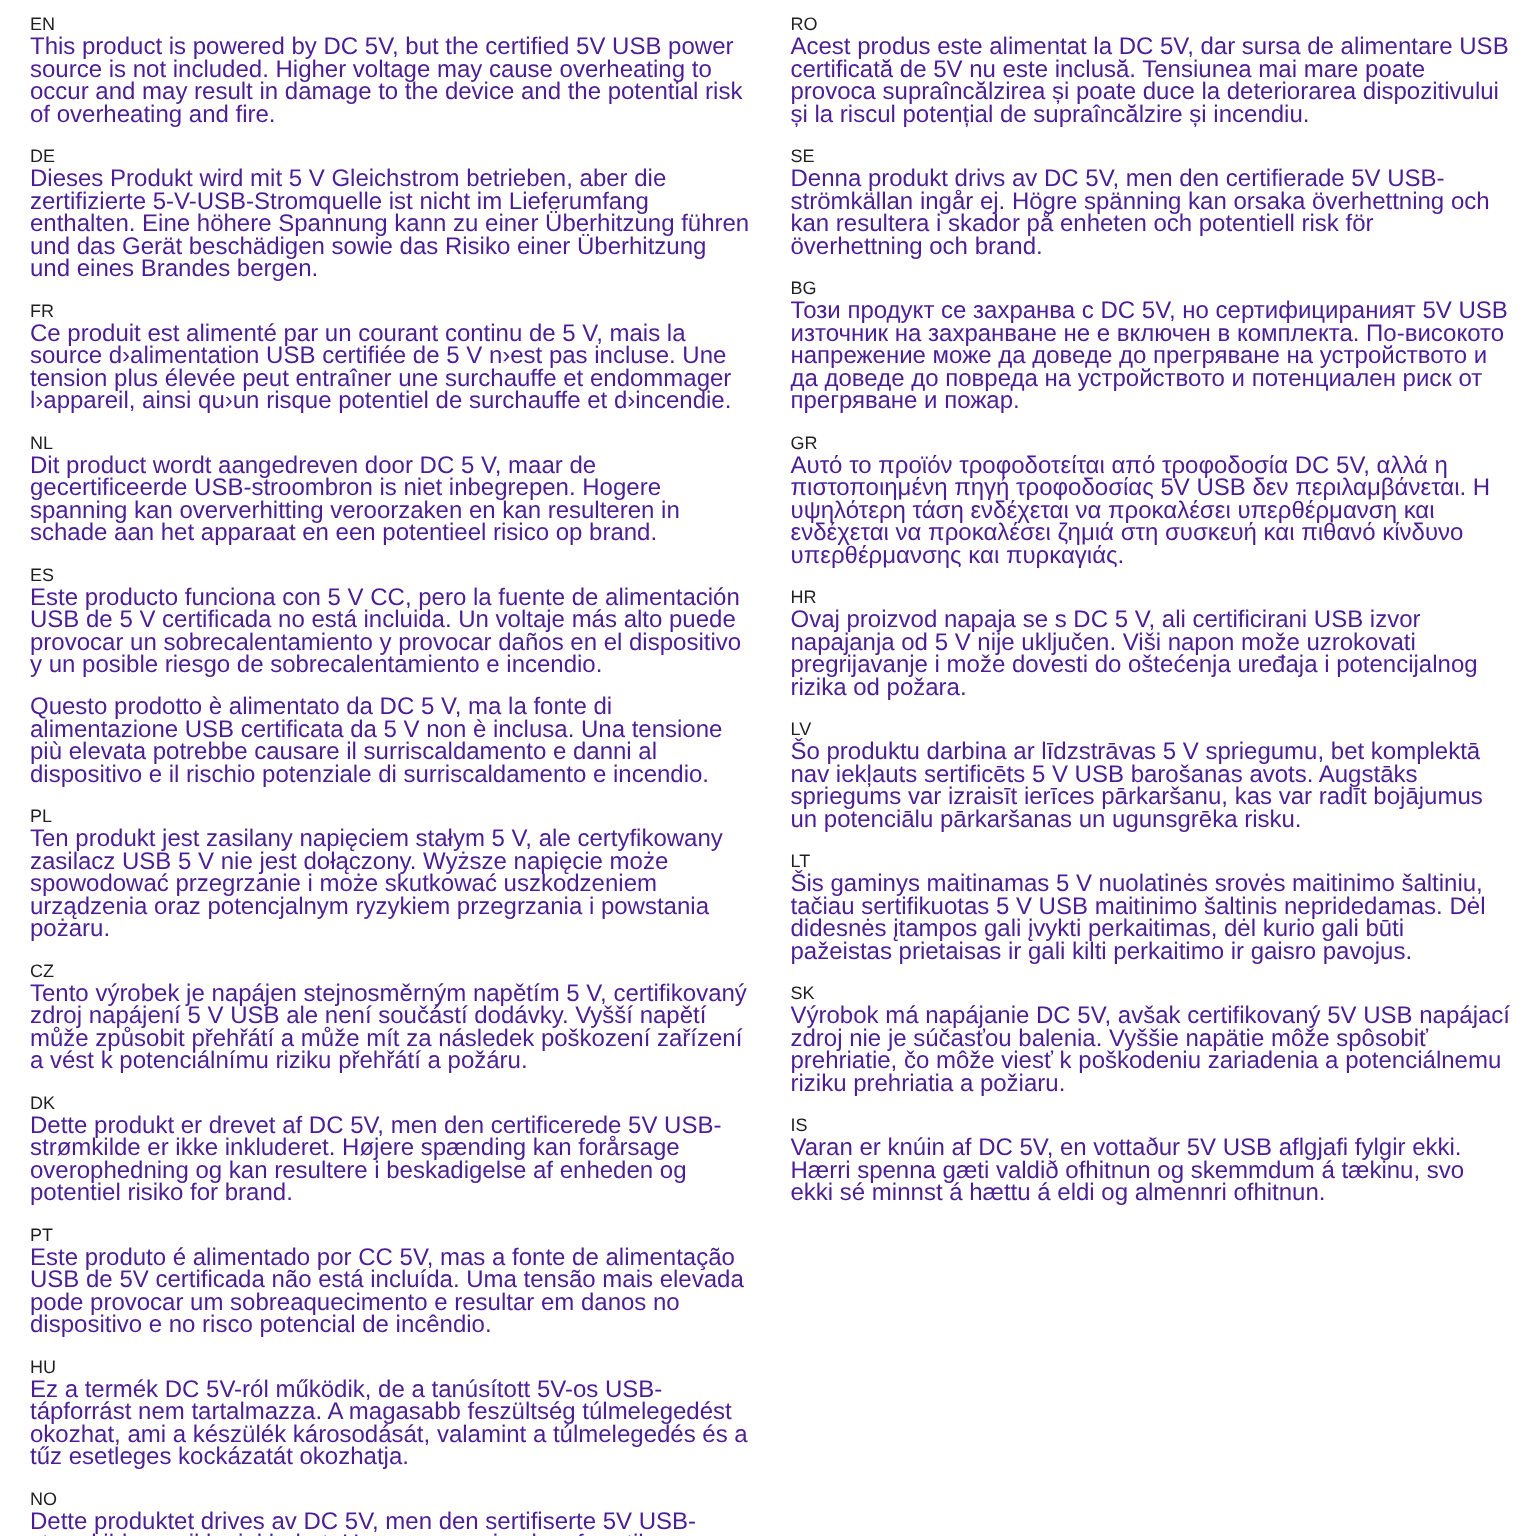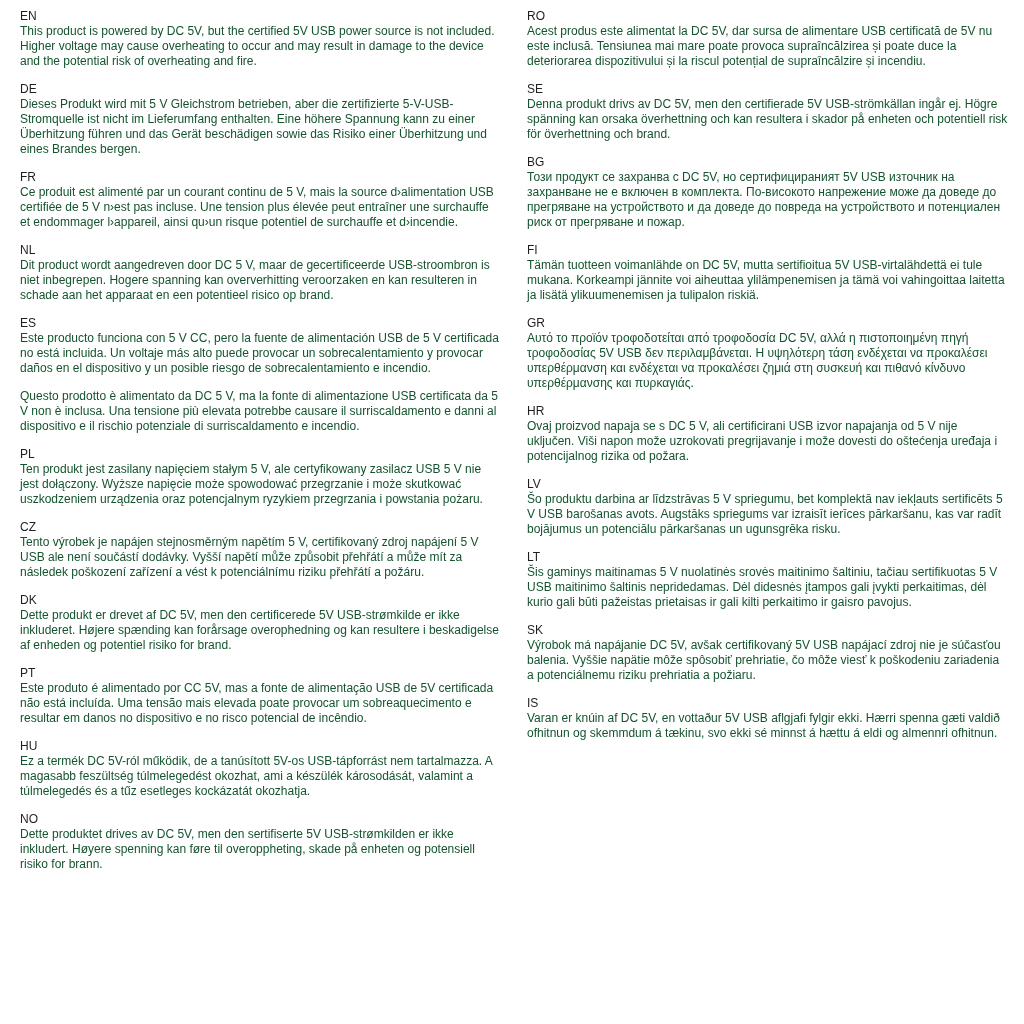--- a/index.html
+++ b/index.html
@@ -23,23 +23,23 @@
     width: 481px;
     flex: 0 0 481px;
   }
   .section { margin-bottom: 13px; }
   .lang-code {
     font-size: 12px;
     line-height: 15px;
     color: #1f1f1f;
   }
   .lang-text {
-    font-size: 12px;
+    font-size: 16px;
     line-height: 15px;
-    color: #14532d;
+    color: #4c1d95;
     text-align: left;
   }
 </style>
 </head>
 <body>
 
 <div class="page">
   <div class="col" id="col-left">
       <div class="section">
         <div class="lang-code">EN</div>
@@ -71,21 +71,21 @@
       <div class="section">
         <div class="lang-code">CZ</div>
         <div class="lang-text">Tento výrobek je napájen stejnosměrným napětím 5 V, certifikovaný zdroj napájení 5 V USB ale není součástí dodávky. Vyšší napětí může způsobit přehřátí a může mít za následek poškození zařízení a vést k potenciálnímu riziku přehřátí a požáru.</div>
       </div>
       <div class="section">
         <div class="lang-code">DK</div>
         <div class="lang-text">Dette produkt er drevet af DC 5V, men den certificerede 5V USB-strømkilde er ikke inkluderet. Højere spænding kan forårsage overophedning og kan resultere i beskadigelse af enheden og potentiel risiko for brand.</div>
       </div>
       <div class="section">
         <div class="lang-code">PT</div>
-        <div class="lang-text">Este produto é alimentado por CC 5V, mas a fonte de alimentação USB de 5V certificada não está incluída. Uma tensão mais elevada poate provocar um sobreaquecimento e resultar em danos no dispositivo e no risco potencial de incêndio.</div>
+        <div class="lang-text">Este produto é alimentado por CC 5V, mas a fonte de alimentação USB de 5V certificada não está incluída. Uma tensão mais elevada pode provocar um sobreaquecimento e resultar em danos no dispositivo e no risco potencial de incêndio.</div>
       </div>
       <div class="section">
         <div class="lang-code">HU</div>
         <div class="lang-text">Ez a termék DC 5V-ról működik, de a tanúsított 5V-os USB-tápforrást nem tartalmazza. A magasabb feszültség túlmelegedést okozhat, ami a készülék károsodását, valamint a túlmelegedés és a tűz esetleges kockázatát okozhatja.</div>
       </div>
       <div class="section">
         <div class="lang-code">NO</div>
         <div class="lang-text">Dette produktet drives av DC 5V, men den sertifiserte 5V USB-strømkilden er ikke inkludert. Høyere spenning kan føre til overoppheting, skade på enheten og potensiell risiko for brann.</div>
       </div>
     </div>
@@ -94,24 +94,20 @@
         <div class="lang-code">RO</div>
         <div class="lang-text">Acest produs este alimentat la DC 5V, dar sursa de alimentare USB certificată de 5V nu este inclusă. Tensiunea mai mare poate provoca supraîncălzirea și poate duce la deteriorarea dispozitivului și la riscul potențial de supraîncălzire și incendiu.</div>
       </div>
       <div class="section">
         <div class="lang-code">SE</div>
         <div class="lang-text">Denna produkt drivs av DC 5V, men den certifierade 5V USB-strömkällan ingår ej. Högre spänning kan orsaka överhettning och kan resultera i skador på enheten och potentiell risk för överhettning och brand.</div>
       </div>
       <div class="section">
         <div class="lang-code">BG</div>
         <div class="lang-text">Този продукт се захранва с DC 5V, но сертифицираният 5V USB източник на захранване не е включен в комплекта. По-високото напрежение може да доведе до прегряване на устройството и да доведе до повреда на устройството и потенциален риск от прегряване и пожар.</div>
-      </div>
-      <div class="section">
-        <div class="lang-code">FI</div>
-        <div class="lang-text">Tämän tuotteen voimanlähde on DC 5V, mutta sertifioitua 5V USB-virtalähdettä ei tule mukana. Korkeampi jännite voi aiheuttaa ylilämpenemisen ja tämä voi vahingoittaa laitetta ja lisätä ylikuumenemisen ja tulipalon riskiä.</div>
       </div>
       <div class="section">
         <div class="lang-code">GR</div>
         <div class="lang-text">Αυτό το προϊόν τροφοδοτείται από τροφοδοσία DC 5V, αλλά η πιστοποιημένη πηγή τροφοδοσίας 5V USB δεν περιλαμβάνεται. Η υψηλότερη τάση ενδέχεται να προκαλέσει υπερθέρμανση και ενδέχεται να προκαλέσει ζημιά στη συσκευή και πιθανό κίνδυνο υπερθέρμανσης και πυρκαγιάς.</div>
       </div>
       <div class="section">
         <div class="lang-code">HR</div>
         <div class="lang-text">Ovaj proizvod napaja se s DC 5 V, ali certificirani USB izvor napajanja od 5 V nije uključen. Viši napon može uzrokovati pregrijavanje i može dovesti do oštećenja uređaja i potencijalnog rizika od požara.</div>
       </div>
       <div class="section">

